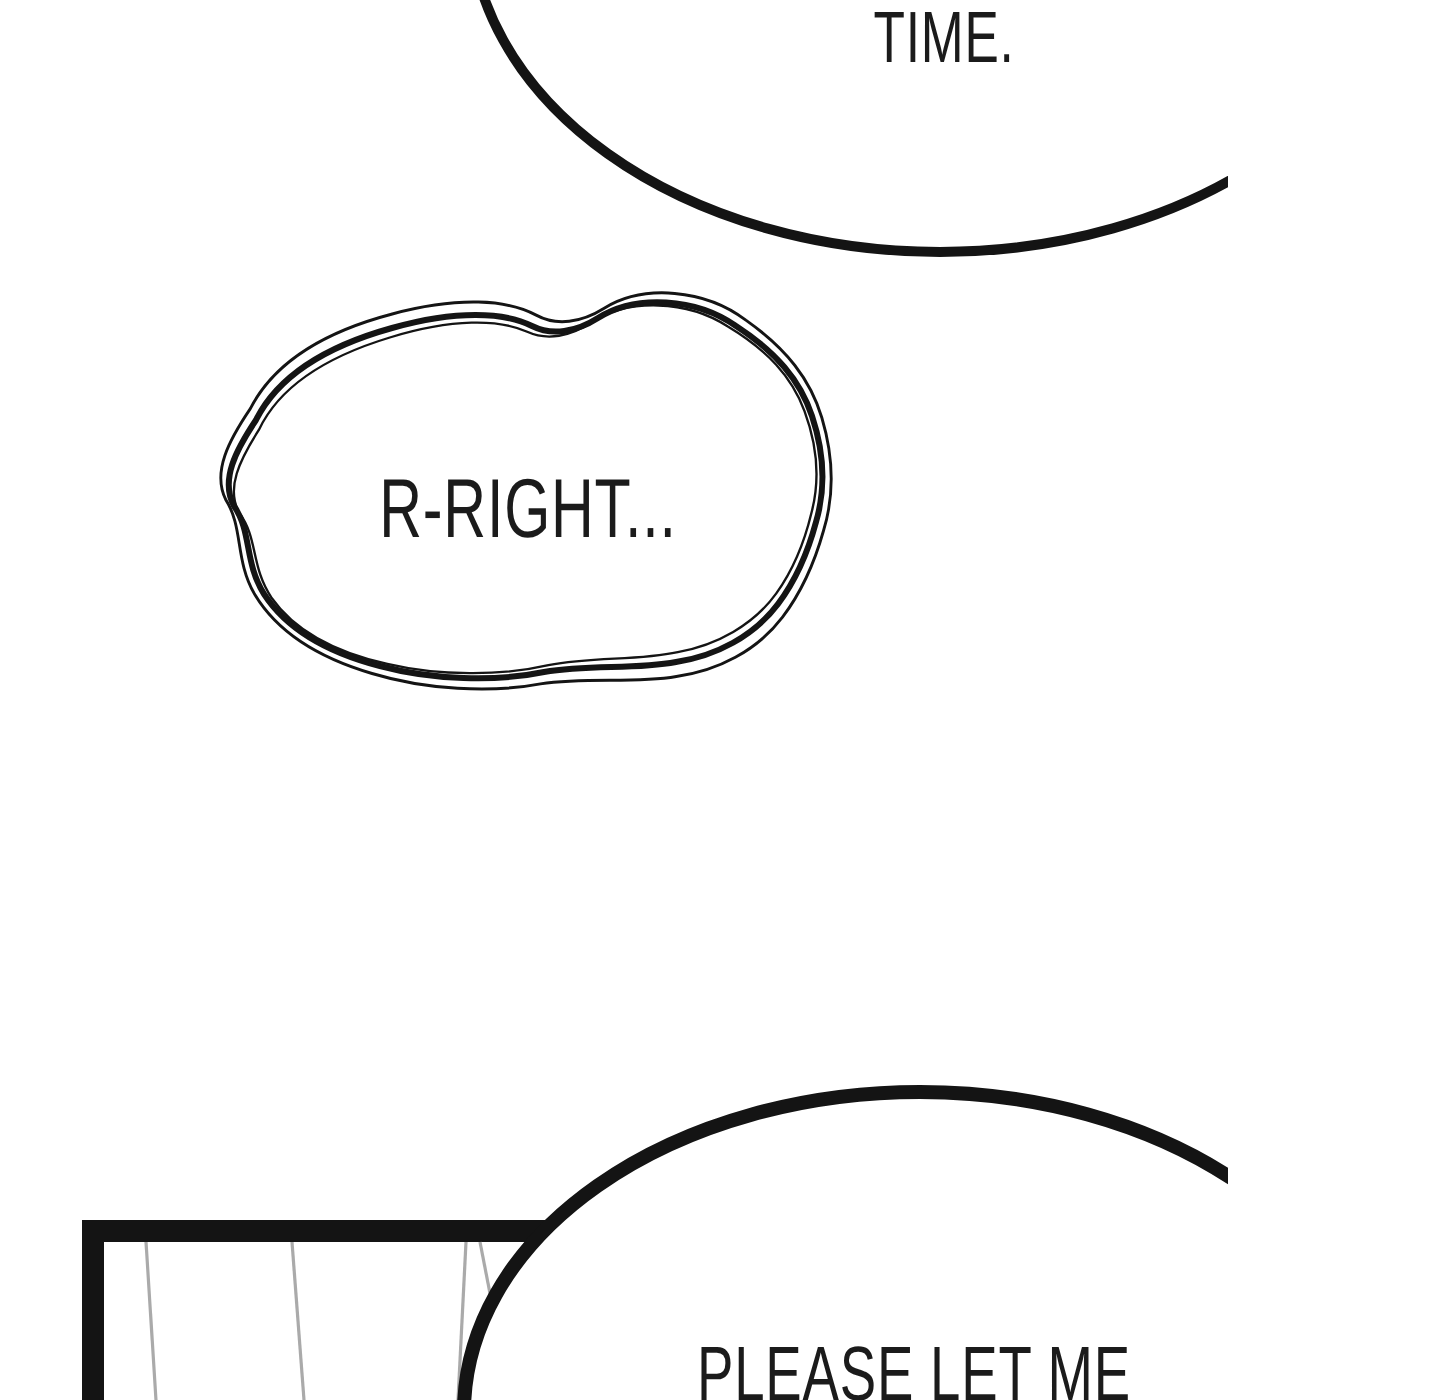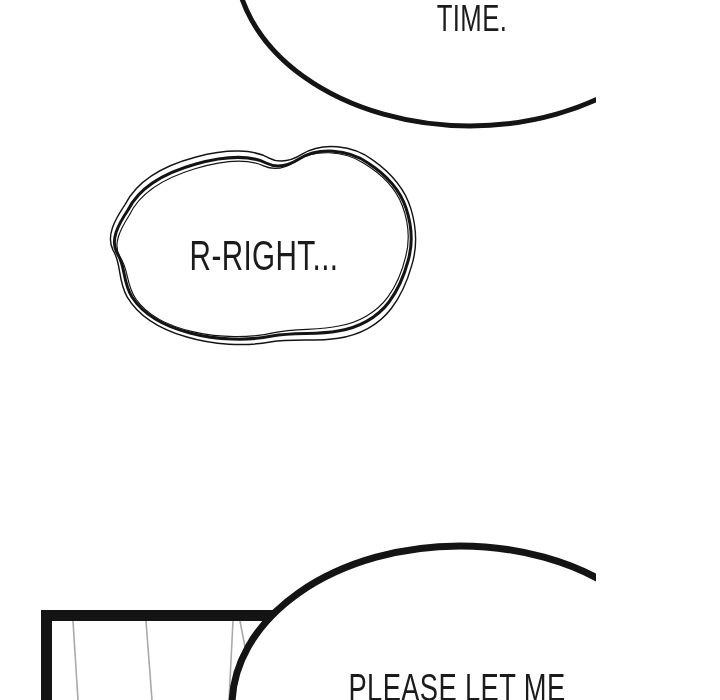--- a/index.html
+++ b/index.html
@@ -1,21 +1,21 @@
 <!DOCTYPE html>
 <html style="--background: #ffffff; --ink: #141414; --text-ink: #1b1b1b; --wall-line: #aaaaaa; --shadow-top: #6e6e6e; --shadow-bottom: #454545; --shadow-seam: #383838; --skin: #ddb491;"><head>
 <meta charset="utf-8">
 <style>
   :root{
     --background:#ffffff; --ink:#141414; --text-ink:#1b1b1b;
     --wall-line:#aaaaaa; --shadow-top:#6e6e6e; --shadow-bottom:#454545;
     --shadow-seam:#383838; --skin:#ddb491;
   }
   html,body{margin:0;padding:0;background:#fff;}
-  .page{position:relative;width:596px;height:700px;background:var(--background);overflow:hidden;}
+  .page{position:relative;width:596px;height:700px;background:var(--background);overflow:hidden;padding-left:18px;}
   .art{position:absolute;left:0;top:0;}
   .ink-fill{fill:var(--ink);}
   .bubble-shape{fill:#ffffff;stroke:var(--ink);}
   .sketch{fill:none;stroke:var(--ink);stroke-linecap:round;}
   .wall-line{stroke:var(--wall-line);stroke-width:1.6;}
   .seam{stroke:var(--shadow-seam);stroke-width:2;}
   .skin{fill:var(--skin);}
   .bubble-text{
     position:absolute;font-family:"Liberation Sans",sans-serif;color:var(--text-ink);
     white-space:nowrap;transform:translate(-50%,-50%) scale(0.78,1.1);

